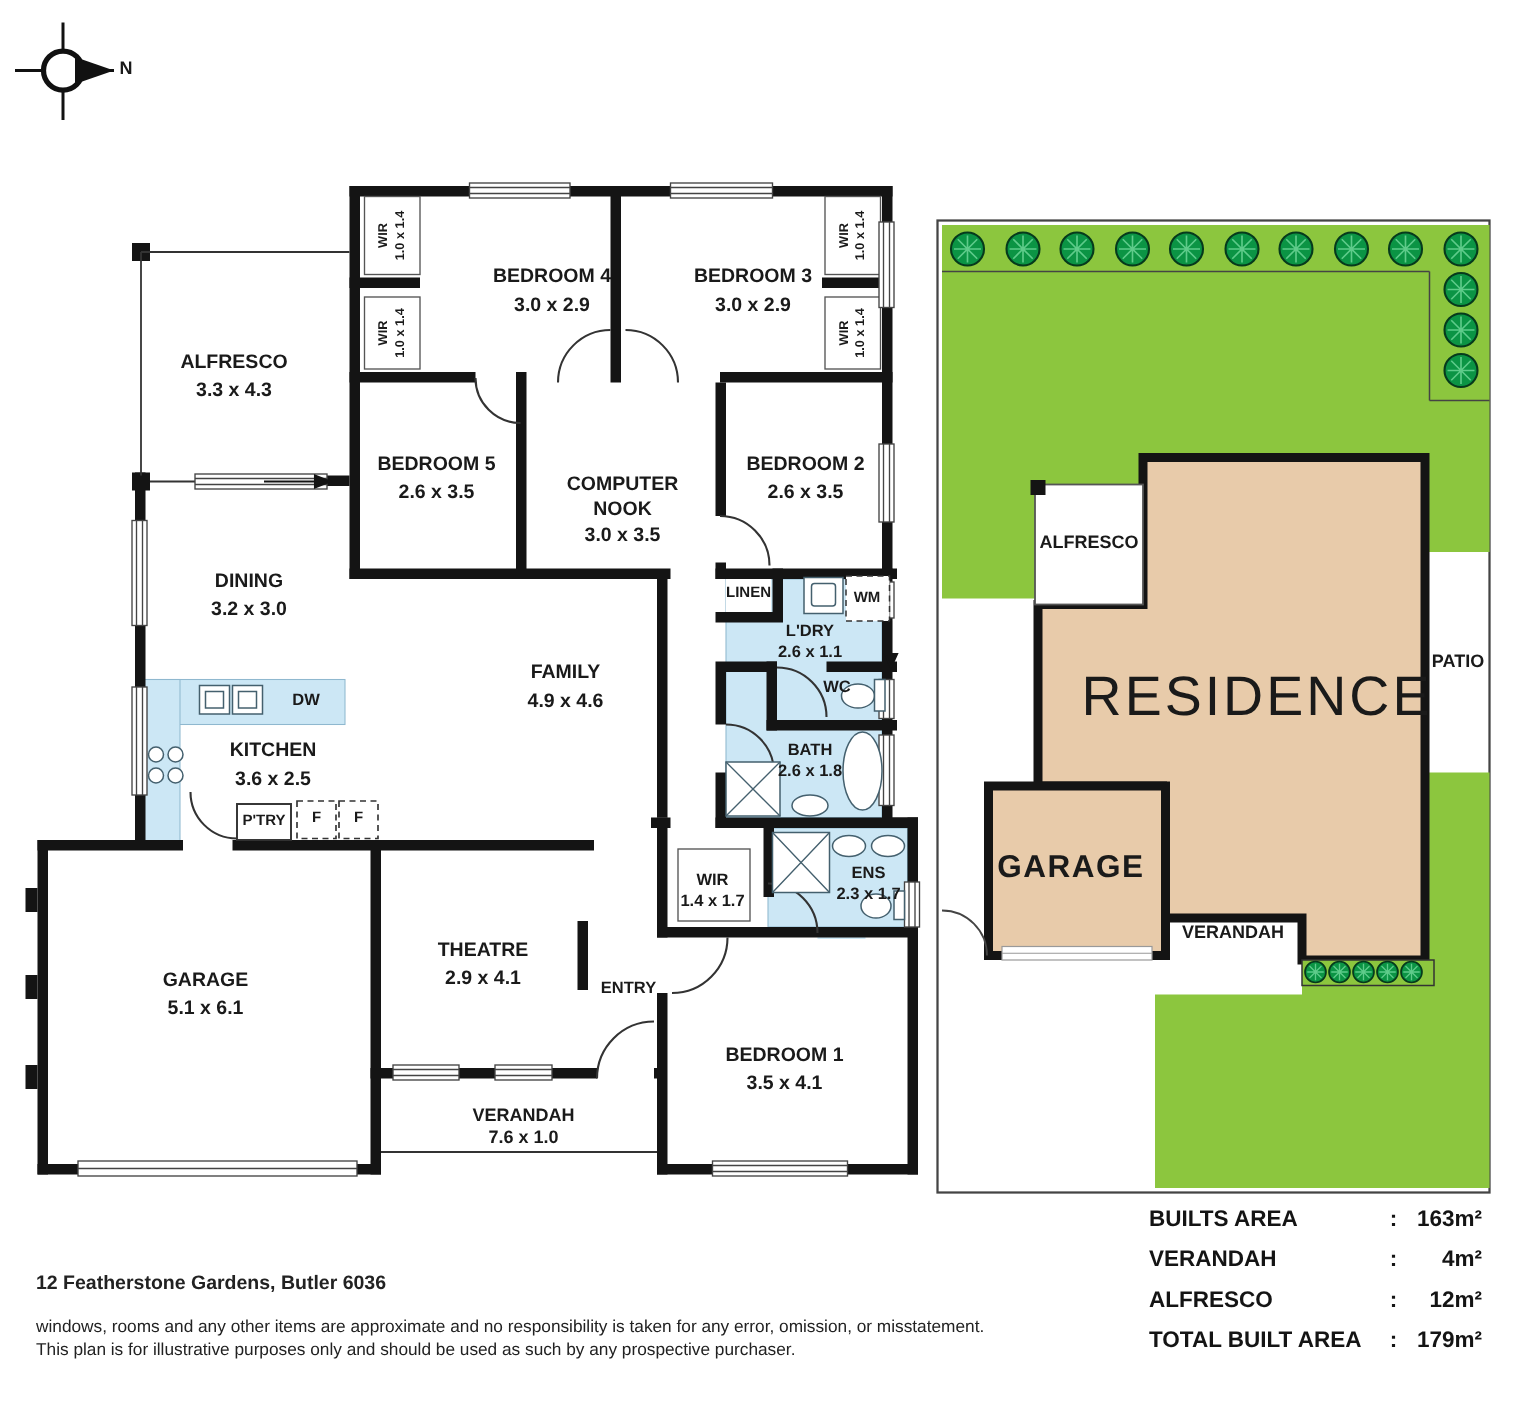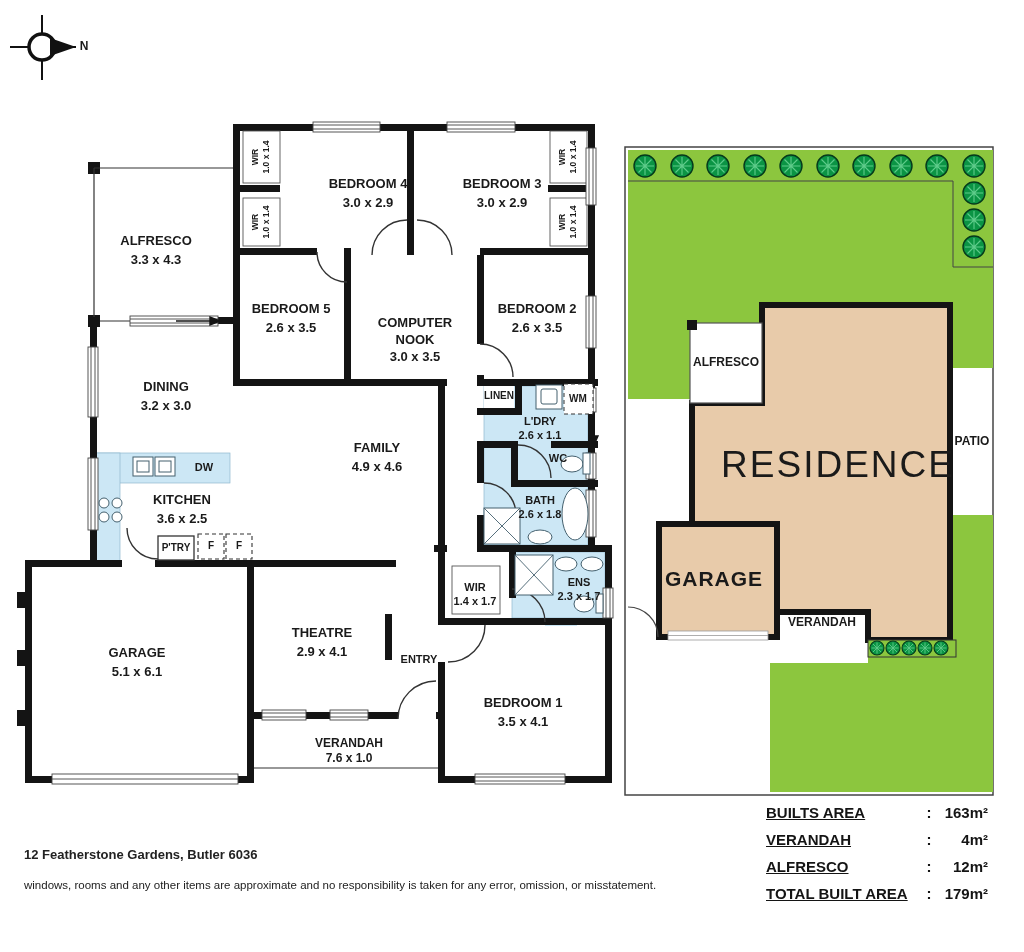--- a/index.html
+++ b/index.html
@@ -14,21 +14,21 @@
   .lbl.s11{font-size:11px;line-height:14px;}
   .lbl.s12{font-size:12px;line-height:15px;}
   .lbl.s21{font-size:21px;letter-spacing:1px;}
   .lbl.s31{font-size:37px;letter-spacing:2px;font-weight:normal;}
   #footer-address{position:absolute;left:24px;top:847px;font-size:13px;font-weight:bold;color:#222;}
   #footer-disclaimer{position:absolute;left:24px;top:878px;font-size:11.5px;line-height:15px;
                      color:#222;font-weight:normal;}
   #areas-table{position:absolute;left:766px;top:804px;width:222px;}
   #areas-table .t-title{font-size:16px;font-weight:bold;margin-bottom:10px;}
   #areas-table .t-row{display:flex;font-size:15px;font-weight:bold;margin-bottom:10px;}
-  #areas-table .t-label{flex:1;text-align:left;text-decoration:underline;}
+  #areas-table .t-label{flex:1;text-align:left;}
   #areas-table .t-colon{width:14px;text-align:center;}
   #areas-table .t-value{width:52px;text-align:right;}
 </style>
 </head>
 <body>
 
 <div id="page">
 
 <svg id="plan-svg" width="1024" height="952" viewBox="0 0 1024 952">
   <defs>
@@ -391,15 +391,16 @@
   <div class="t-row">
     <span class="t-label">TOTAL BUILT AREA</span>
     <span class="t-colon">:</span>
     <span class="t-value">179m²</span>
   </div>
 </div>
 
 <div id="footer-address">12 Featherstone Gardens, Butler 6036</div>
 <div id="footer-disclaimer">
   <div>windows, rooms and any other items are approximate and no responsibility is taken for any error, omission, or misstatement.</div>
+  <div>This plan is for illustrative purposes only and should be used as such by any prospective purchaser.</div>
 </div>
 
 </div>
 
 </body></html>

